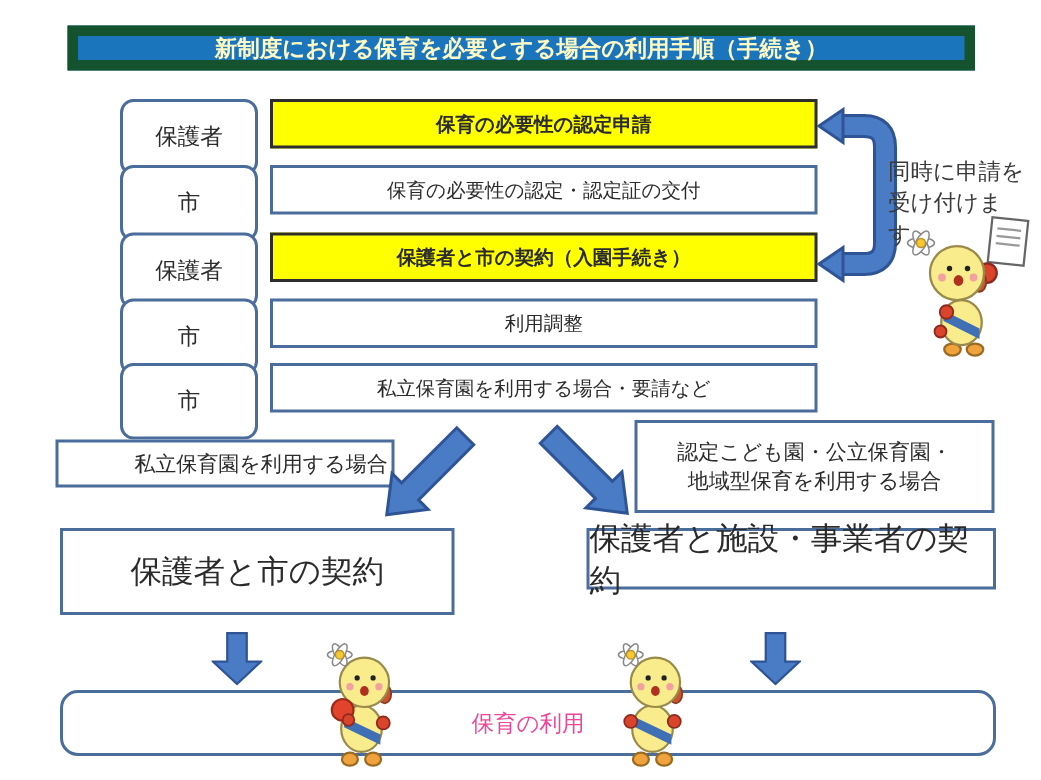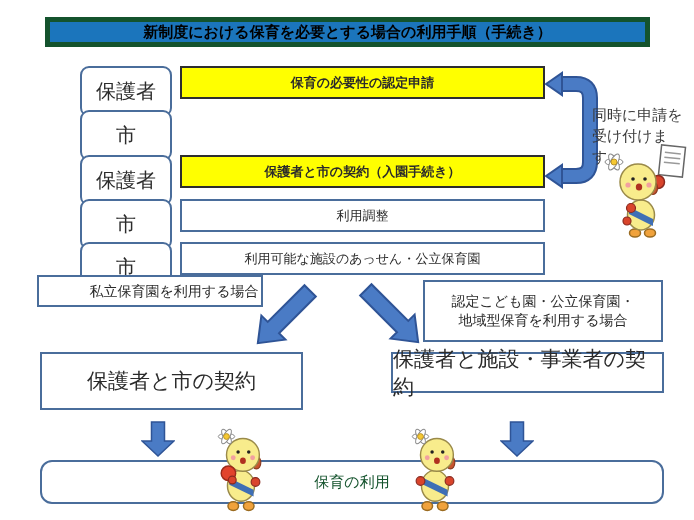--- a/index.html
+++ b/index.html
@@ -4,91 +4,92 @@
 <style>
   html,body { margin:0; padding:0; background:#ffffff; }
   .stage {
     position:relative; width:694px; height:520px; background:#ffffff;
     font-family:"Liberation Sans","DejaVu Sans",sans-serif; overflow:hidden;
   }
   .abs { position:absolute; box-sizing:border-box; }
 
   .title-bar {
     left:45px; top:17px; width:605px; height:30px;
-    background:#1B75BC; border:5px solid #14532d;
-    color:#000000; font-weight:bold; font-size:15px;
+    background:#1B75BC; border:7px solid #14532d;
+    color:#fef9c3; font-weight:bold; font-size:15px;
     display:flex; align-items:center; justify-content:center;
   }
 
   .actor-box {
     left:80px; width:92px; height:51px;
     background:#ffffff; border:2px solid #4A6D9B; border-radius:9px;
     display:flex; align-items:center; justify-content:center;
-    font-size:20px; color:#2b2b2b;
+    font-size:15px; color:#2b2b2b;
   }
   .action-box {
     left:180px; width:365px; height:33px;
     background:#ffffff; border:2px solid #4A6D9B;
     display:flex; align-items:center; justify-content:center;
     font-size:13px; color:#2b2b2b;
   }
   .action-box.hl { background:#FFFF00; border-color:#2e2e2e; font-weight:bold; }
   .r0 { top:66px; } .r1 { top:110px; } .r2 { top:155px; } .r3 { top:199px; } .r4 { top:242px; }
 
   .note-text {
     left:592px; top:104px; width:104px;
     font-size:15px; line-height:21px; color:#3a3a3a; white-space:pre-line;
   }
 
   .branch-label {
     background:#ffffff; border:2px solid #4A6D9B;
     display:flex; align-items:center; justify-content:center;
     font-size:14px; line-height:19px; color:#2b2b2b; text-align:center; white-space:pre-line;
   }
-  .branch-left  { left:37px;  top:275px; width:226px; height:32px;padding-left:48px; }
+  .branch-left  { left:37px;  top:293px; width:226px; height:32px;padding-left:48px; }
   .branch-right { left:423px; top:280px; width:240px; height:62px; }
 
   .contract-box {
     background:#ffffff; border:2px solid #4A6D9B;
     display:flex; align-items:center; justify-content:center;
     font-size:21px; color:#2b2b2b;
   }
   .contract-left  { left:40px;  top:352px; width:263px; height:58px; }
   .contract-right { left:391px; top:352px; width:273px; height:41px; }
 
   .final-box {
     left:40px; top:460px; width:624px; height:44px;
     background:#ffffff; border:2px solid #4A6D9B; border-radius:12px;
     display:flex; align-items:center; justify-content:center;
-    font-size:15px; color:#14532d;
+    font-size:15px; color:#ec4899;
   }
 
   .mascot { z-index:5; }
   svg { display:block; }
 </style>
 </head>
 <body>
 
 <div class="stage">
 
   <div class="abs title-bar">新制度における保育を必要とする場合の利用手順（手続き）</div>
 
   <div class="abs actor-box r0">保護者</div>
   <div class="abs action-box hl r0">保育の必要性の認定申請</div>
 
   <div class="abs actor-box r1">市</div>
+  <div class="abs action-box r1">保育の必要性の認定・認定証の交付</div>
 
   <div class="abs actor-box r2">保護者</div>
   <div class="abs action-box hl r2">保護者と市の契約（入園手続き）</div>
 
   <div class="abs actor-box r3">市</div>
   <div class="abs action-box r3">利用調整</div>
 
   <div class="abs actor-box r4">市</div>
-  <div class="abs action-box r4">利用可能な施設のあっせん・公立保育園</div>
+  <div class="abs action-box r4">私立保育園を利用する場合・要請など</div>
 
   <svg class="abs" style="left:544px; top:64px;" width="54" height="126" viewBox="0 0 54 126">
     <path d="M 18 20 H 32 Q 46 20 46 34 V 98 Q 46 112 32 112 H 18" fill="none" stroke="#2F5496" stroke-width="16"></path>
     <path d="M 18 20 H 32 Q 46 20 46 34 V 98 Q 46 112 32 112 H 18" fill="none" stroke="#4A7BC5" stroke-width="12"></path>
     <polygon points="2,20 18,9 18,31" fill="#4A7BC5" stroke="#2F5496" stroke-width="2"></polygon>
     <polygon points="2,112 18,101 18,123" fill="#4A7BC5" stroke="#2F5496" stroke-width="2"></polygon>
   </svg>
 
   <div class="abs note-text">同時に申請を
 受け付けます。</div>

